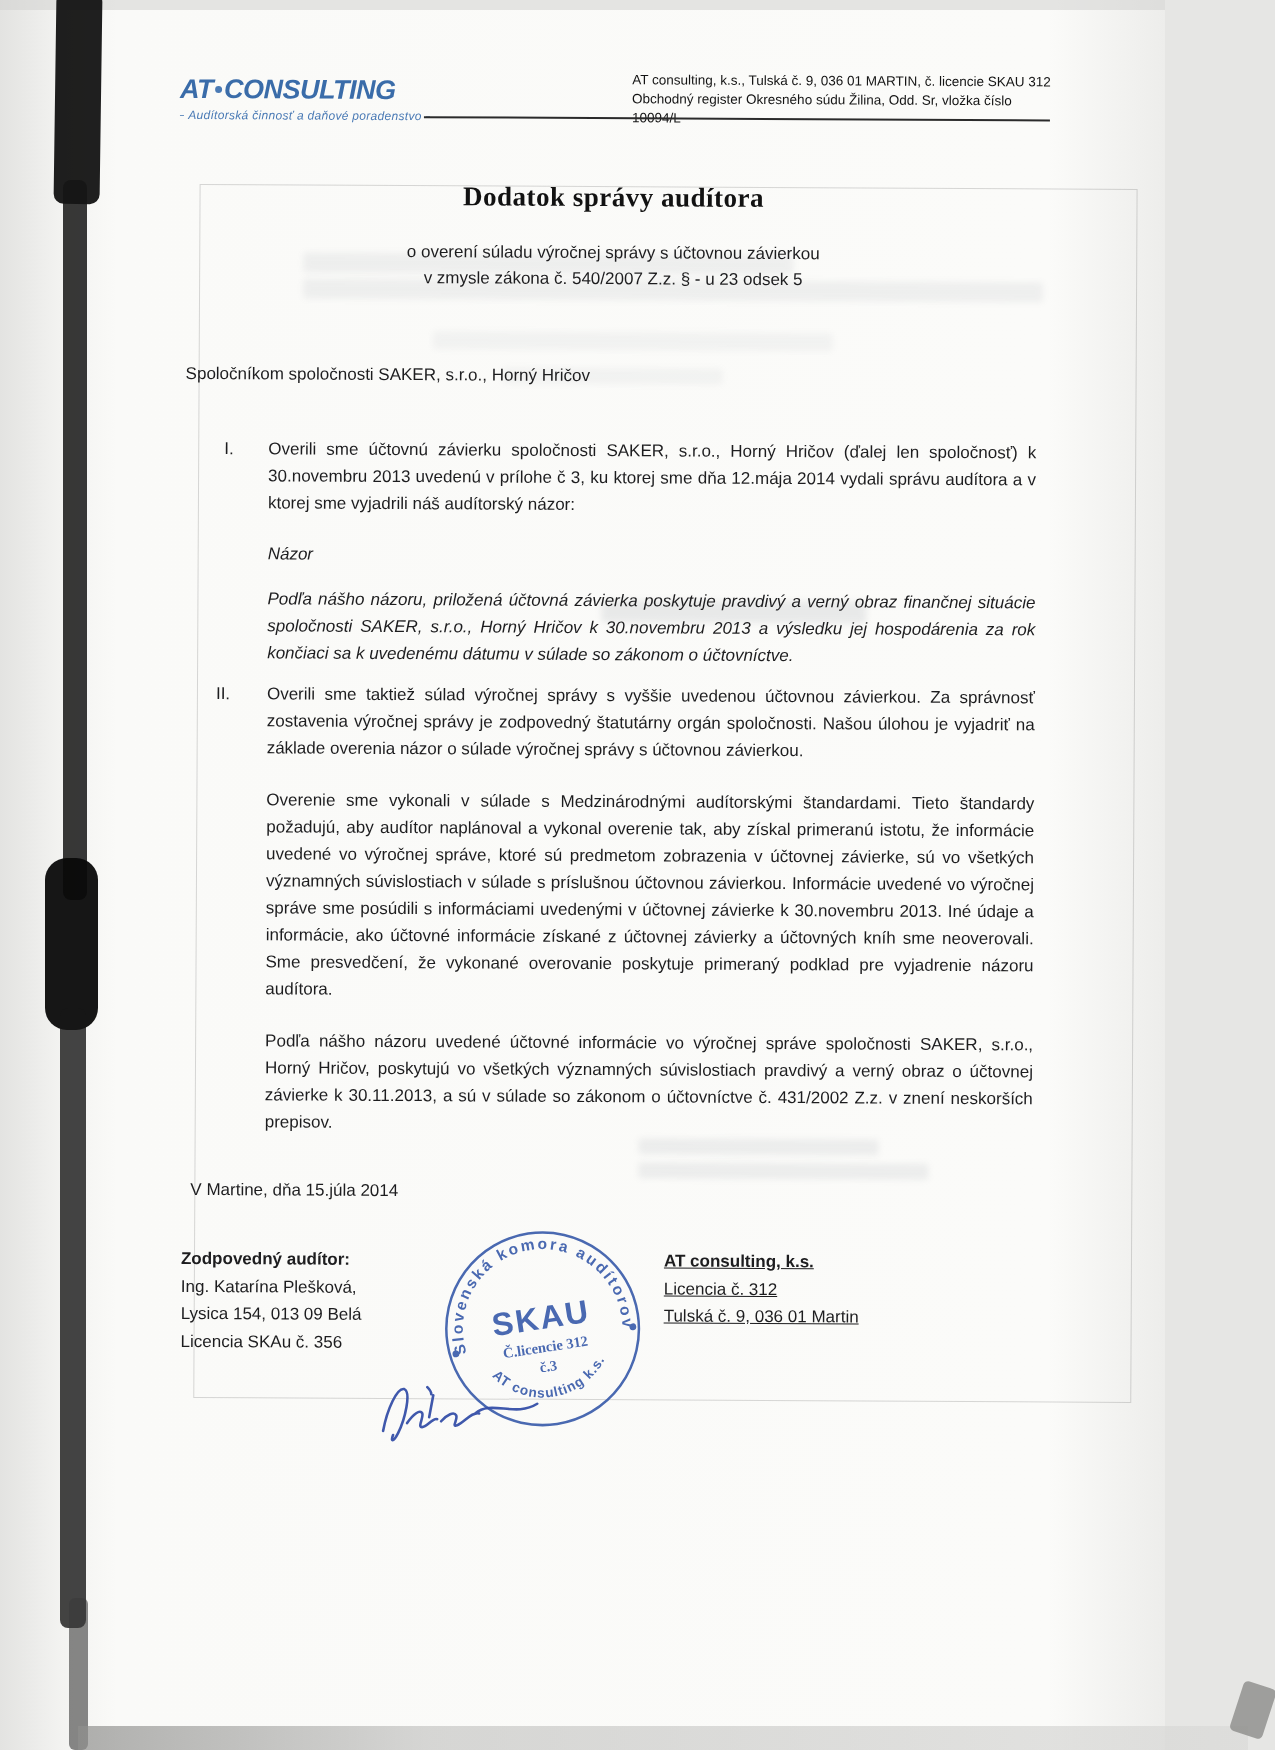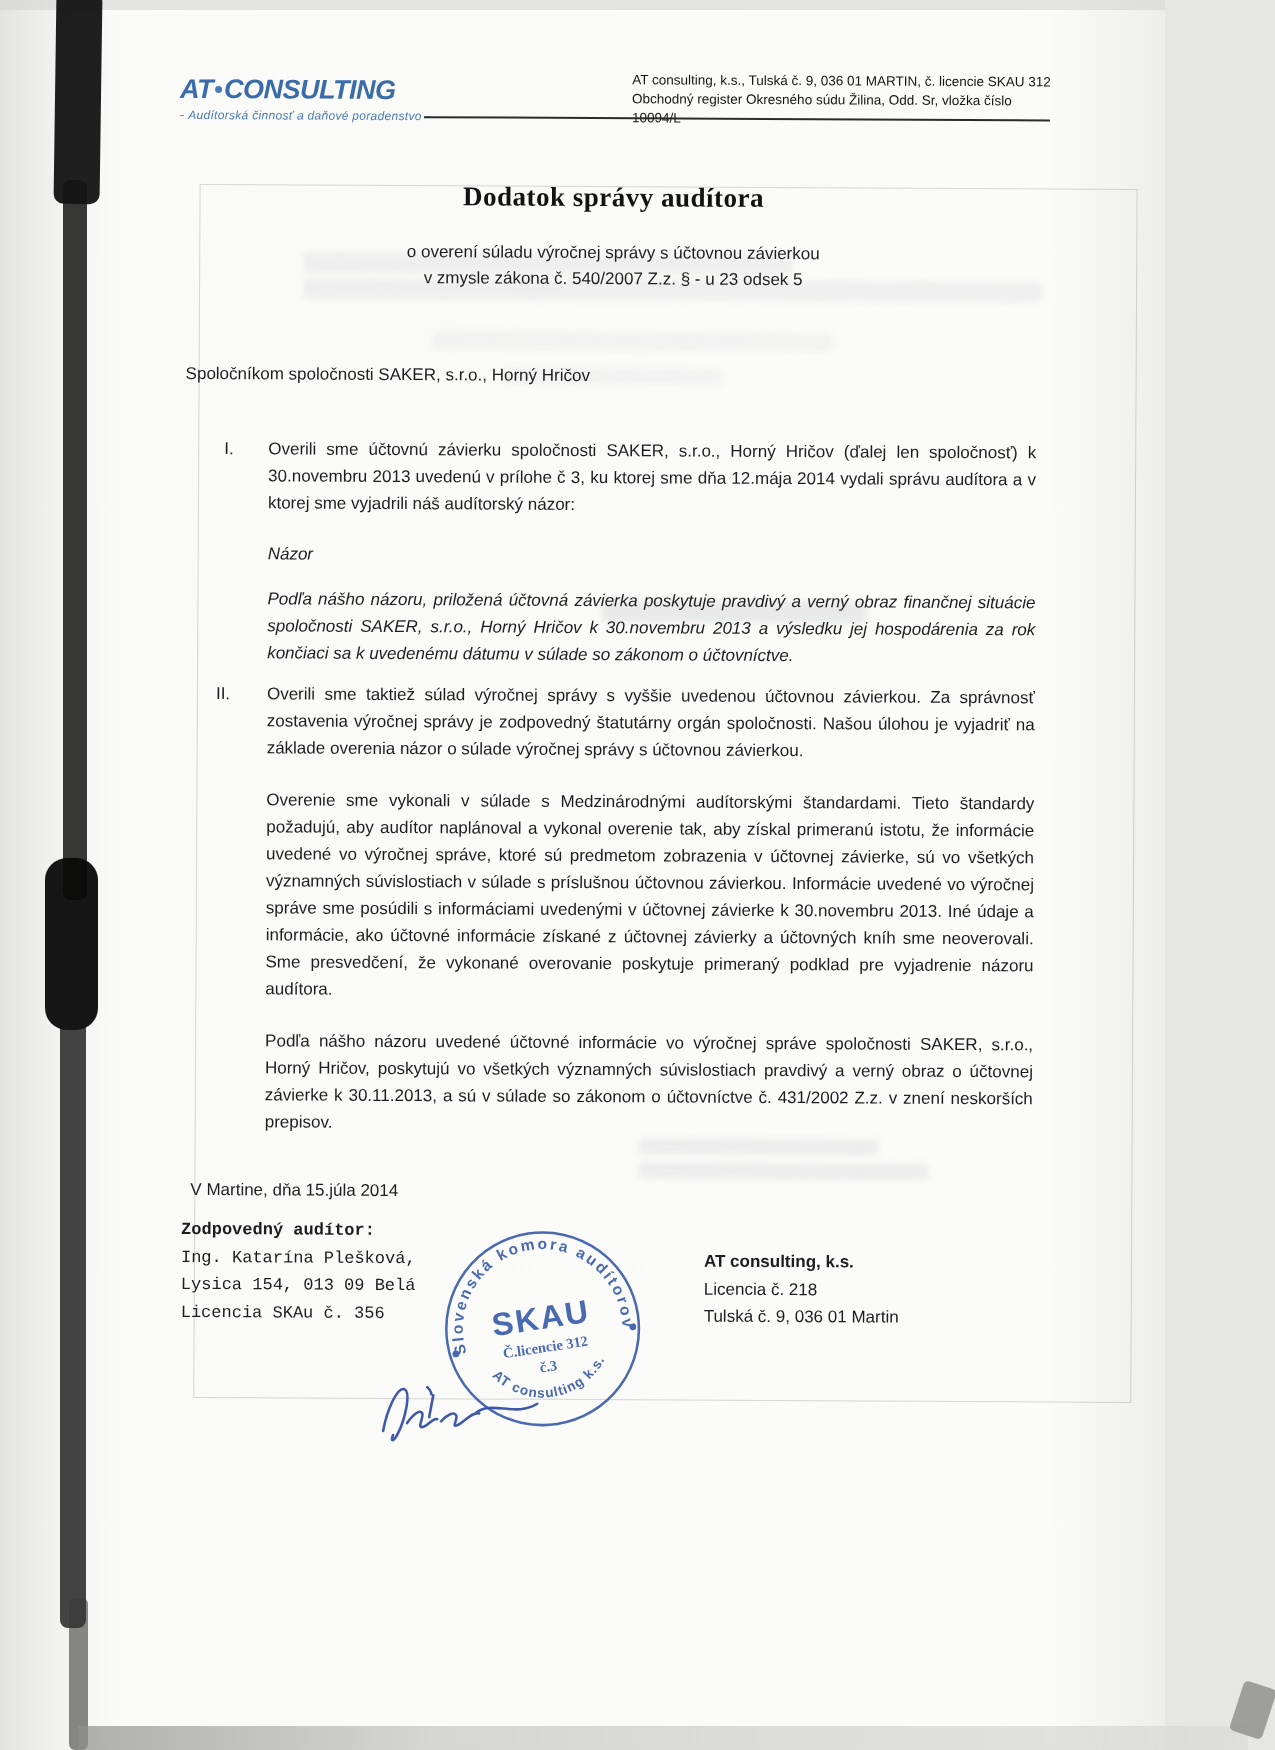--- a/index.html
+++ b/index.html
@@ -60,22 +60,22 @@
   .sec-row{display:flex;}
   .sec1 .num{width:44px;flex:none;}
   .sec2 .num{width:51px;flex:none;}
   .sec .body{flex:1;text-align:justify;}
   .opinion-label{margin:24px 0 0 44px;font-style:italic;}
   .opinion-text{margin:18px 0 0 44px;font-style:italic;text-align:justify;}
   .para-follow{margin-top:25px;text-align:justify;}
   .sec2 .para-follow{margin-left:51px;}
   .dateline{position:absolute;left:192px;top:1182px;font-size:17px;}
   .sig-block{position:absolute;font-size:17px;line-height:27.5px;}
-  .sig-left{left:183px;top:1218px;font-family:Liberation Mono, monospace;}
-  .sig-right{left:706px;top:1247px;}
+  .sig-left{left:183px;top:1247px;}
+  .sig-right{left:666px;top:1247px;text-decoration:underline;}
   .sig-bold{font-weight:bold;}
   
   .stamp{position:absolute;left:438px;top:1222px;width:214px;height:214px;transform:rotate(-9deg);opacity:.92;}
   .signature{position:absolute;left:378px;top:1372px;width:180px;height:85px;opacity:.95;}
 </style>
 </head>
 <body>
 
 <div class="scan">
 
@@ -147,21 +147,21 @@
 
     <div class="sig-block sig-left">
       <div class="sig-bold">Zodpovedný audítor:</div>
       <div>Ing. Katarína Plešková,</div>
       <div>Lysica 154,  013 09 Belá</div>
       <div>Licencia SKAu č. 356</div>
     </div>
 
     <div class="sig-block sig-right">
       <div class="sig-bold">AT consulting, k.s.</div>
-      <div>Licencia č. 218</div>
+      <div>Licencia č. 312</div>
       <div>Tulská č. 9, 036 01  Martin</div>
     </div>
 
     <svg class="stamp" viewBox="0 0 220 220">
       <defs>
         <path id="ringTop" d="M 42.8,157.1 A 82,82 0 1 1 177.2,157.1" fill="none"></path>
         <path id="ringBottom" d="M 43,135 A 72,72 0 0 0 177,135" fill="none"></path>
       </defs>
       <circle cx="110" cy="110" r="99" fill="none" stroke="#3b5dab" stroke-width="2.6"></circle>
       <text font-family="Liberation Sans, sans-serif" font-size="16" font-weight="bold" fill="#3b5dab" letter-spacing="2.5" text-anchor="middle">

